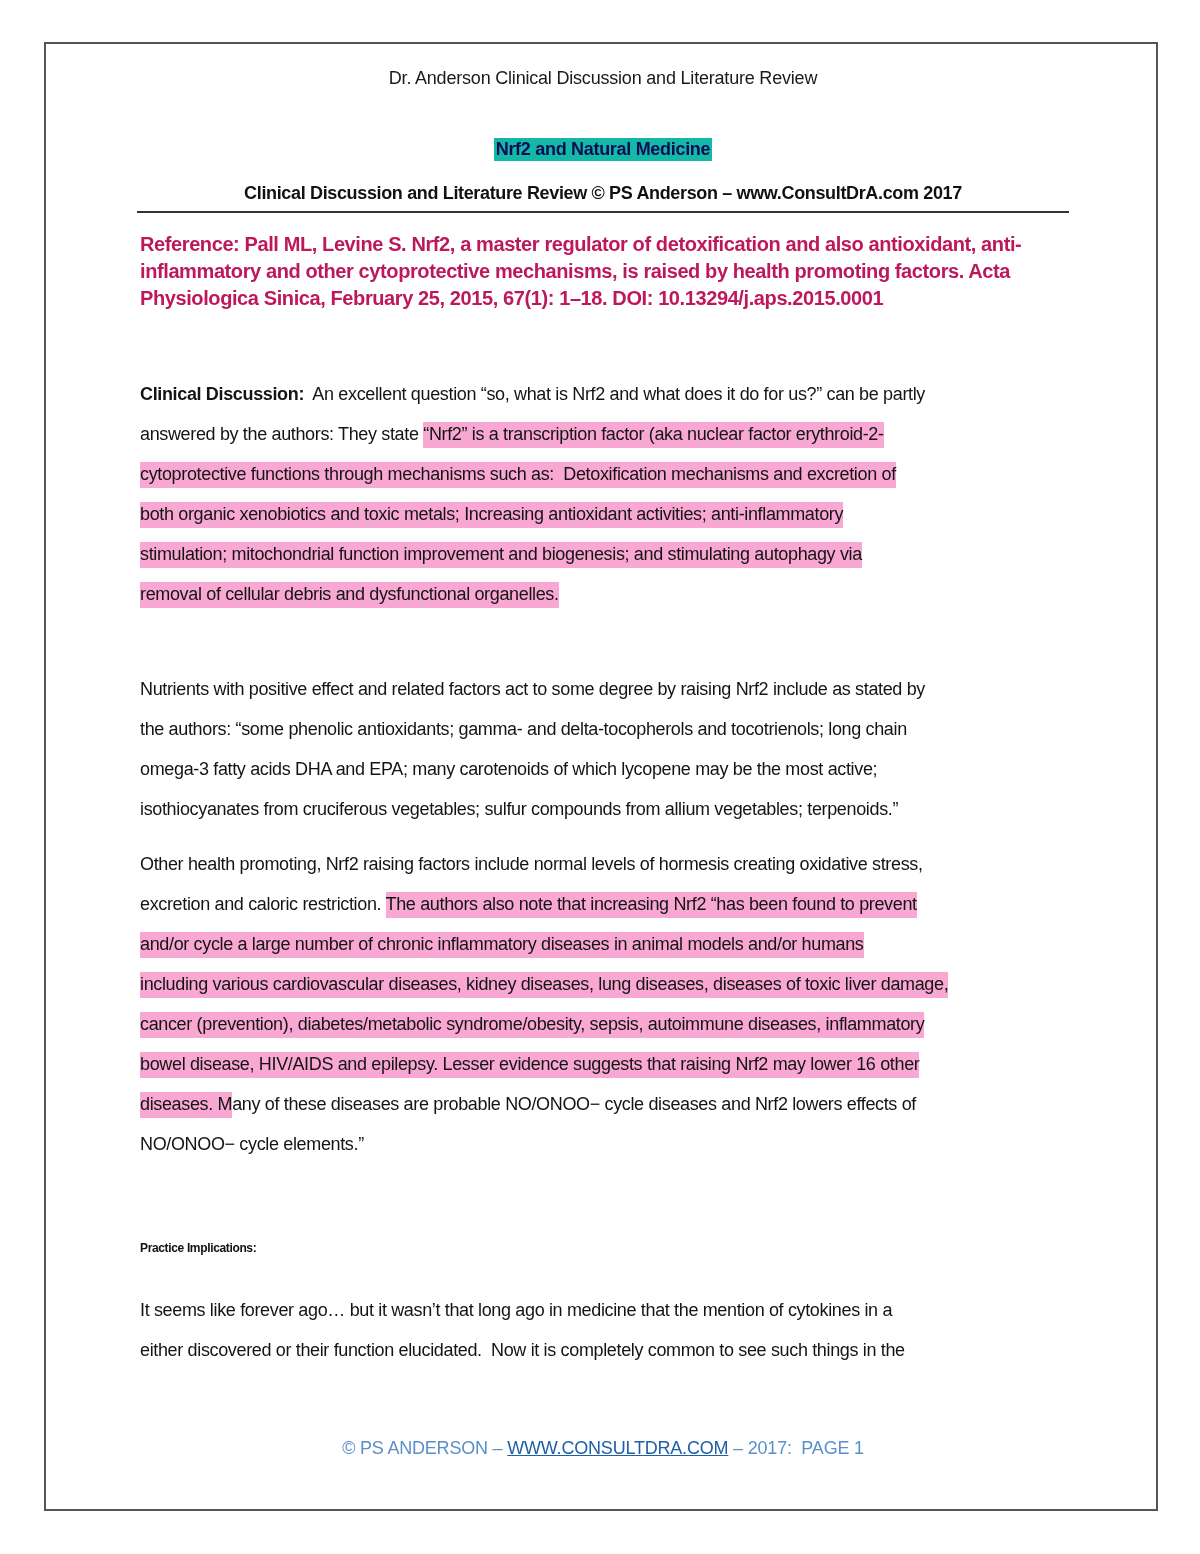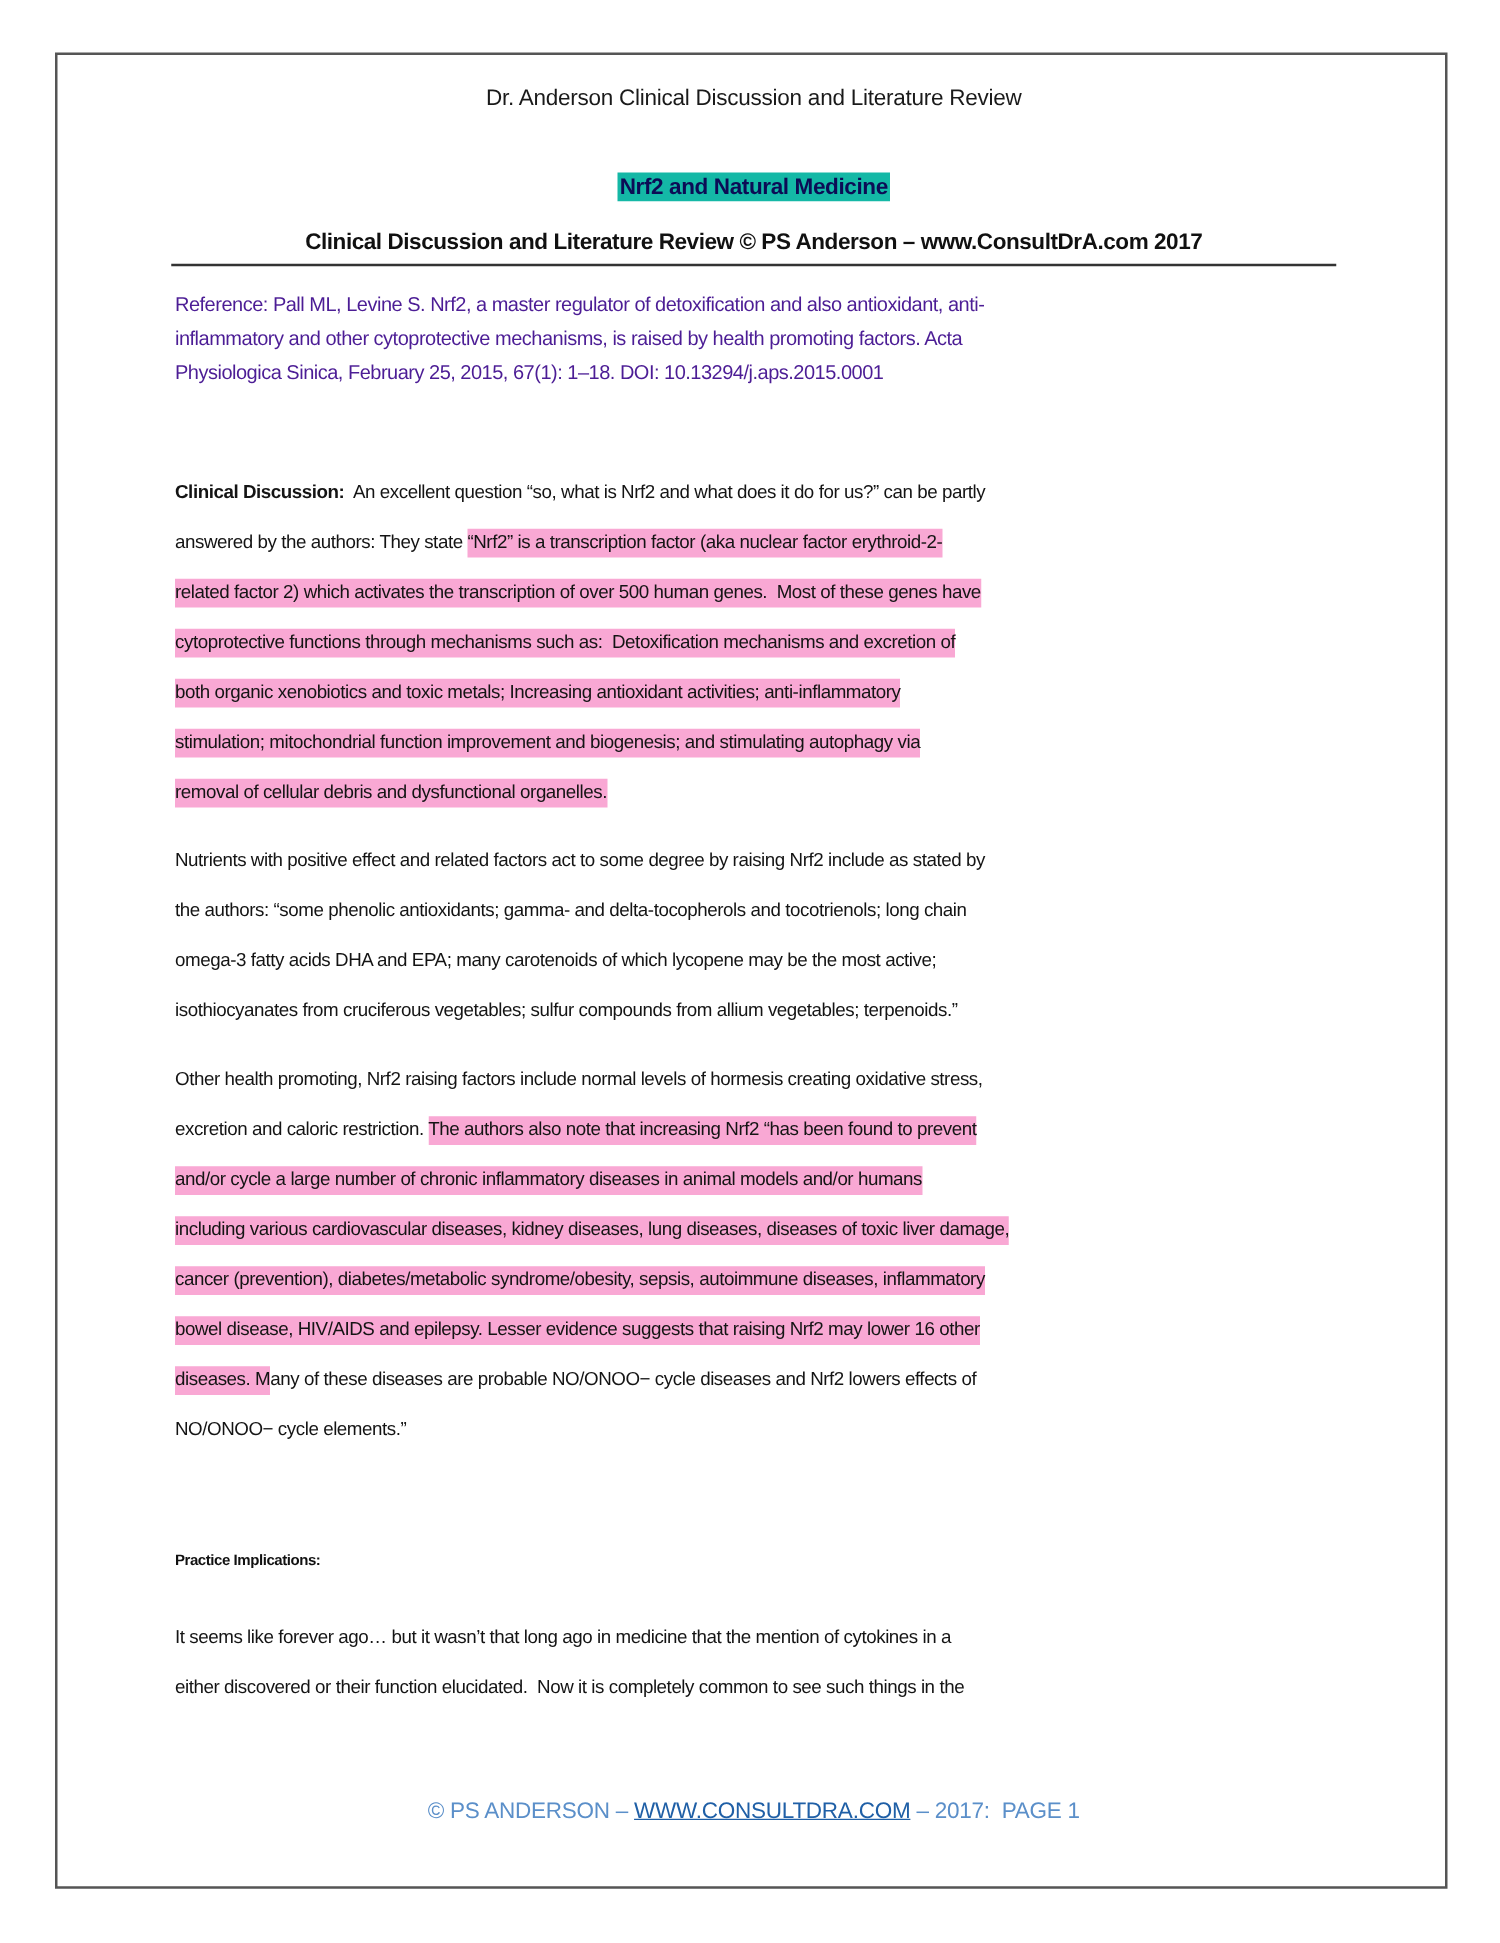--- a/index.html
+++ b/index.html
@@ -67,32 +67,32 @@
     left: 137px;
     width: 932px;
     height: 0;
     border-top: 2px solid #333333;
   }
   .reference {
     position: absolute;
     top: 231px;
     left: 140px;
     width: 940px;
-    font-size: 16px;
-    font-weight: normal;
+    font-size: 20px;
+    font-weight: bold;
     line-height: 27px;
     letter-spacing: -0.4px;
-    color: #4c1d95;
+    color: #be185d;
   }
   .reference .line { display: block; white-space: nowrap; }
   .body-block {
     position: absolute;
     left: 140px;
     width: 940px;
-    font-size: 15px;
+    font-size: 18px;
     letter-spacing: -0.35px;
     color: #141414;
   }
   .body-block .line {
     display: block;
     height: 40px;
     line-height: 28px;
     white-space: nowrap;
   }
   .hl {
@@ -145,21 +145,20 @@
 
 <div class="reference">
   <span class="line">Reference:  Pall ML, Levine S. Nrf2, a master regulator of detoxification and also antioxidant, anti-</span>
   <span class="line">inflammatory and other cytoprotective mechanisms, is raised by health promoting factors. Acta</span>
   <span class="line">Physiologica Sinica, February 25, 2015, 67(1): 1–18. DOI: 10.13294/j.aps.2015.0001</span>
 </div>
 
 <div class="body-block" id="clinical">
   <span class="line"><span class="bold">Clinical Discussion:</span><span style="white-space:pre">  An excellent question “so, what is Nrf2 and what does it do for us?” can be partly</span></span>
   <span class="line"><span style="white-space:pre">answered by the authors: They state </span><span class="hl">“Nrf2” is a transcription factor (aka nuclear factor erythroid-2-</span></span>
-  <span class="line"><span class="hl" style="white-space:pre">related factor 2) which activates the transcription of over 500 human genes.  Most of these genes have</span></span>
   <span class="line"><span class="hl" style="white-space:pre">cytoprotective functions through mechanisms such as:  Detoxification mechanisms and excretion of</span></span>
   <span class="line"><span class="hl">both organic xenobiotics and toxic metals; Increasing antioxidant activities; anti-inflammatory</span></span>
   <span class="line"><span class="hl">stimulation; mitochondrial function improvement and biogenesis; and stimulating autophagy via</span></span>
   <span class="line"><span class="hl">removal of cellular debris and dysfunctional organelles.</span></span>
 </div>
 
 <div class="body-block" id="nutrients">
   <span class="line">Nutrients with positive effect and related factors act to some degree by raising Nrf2 include as stated by</span>
   <span class="line">the authors: “some phenolic antioxidants; gamma- and delta-tocopherols and tocotrienols; long chain</span>
   <span class="line">omega-3 fatty acids DHA and EPA; many carotenoids of which lycopene may be the most active;</span>

